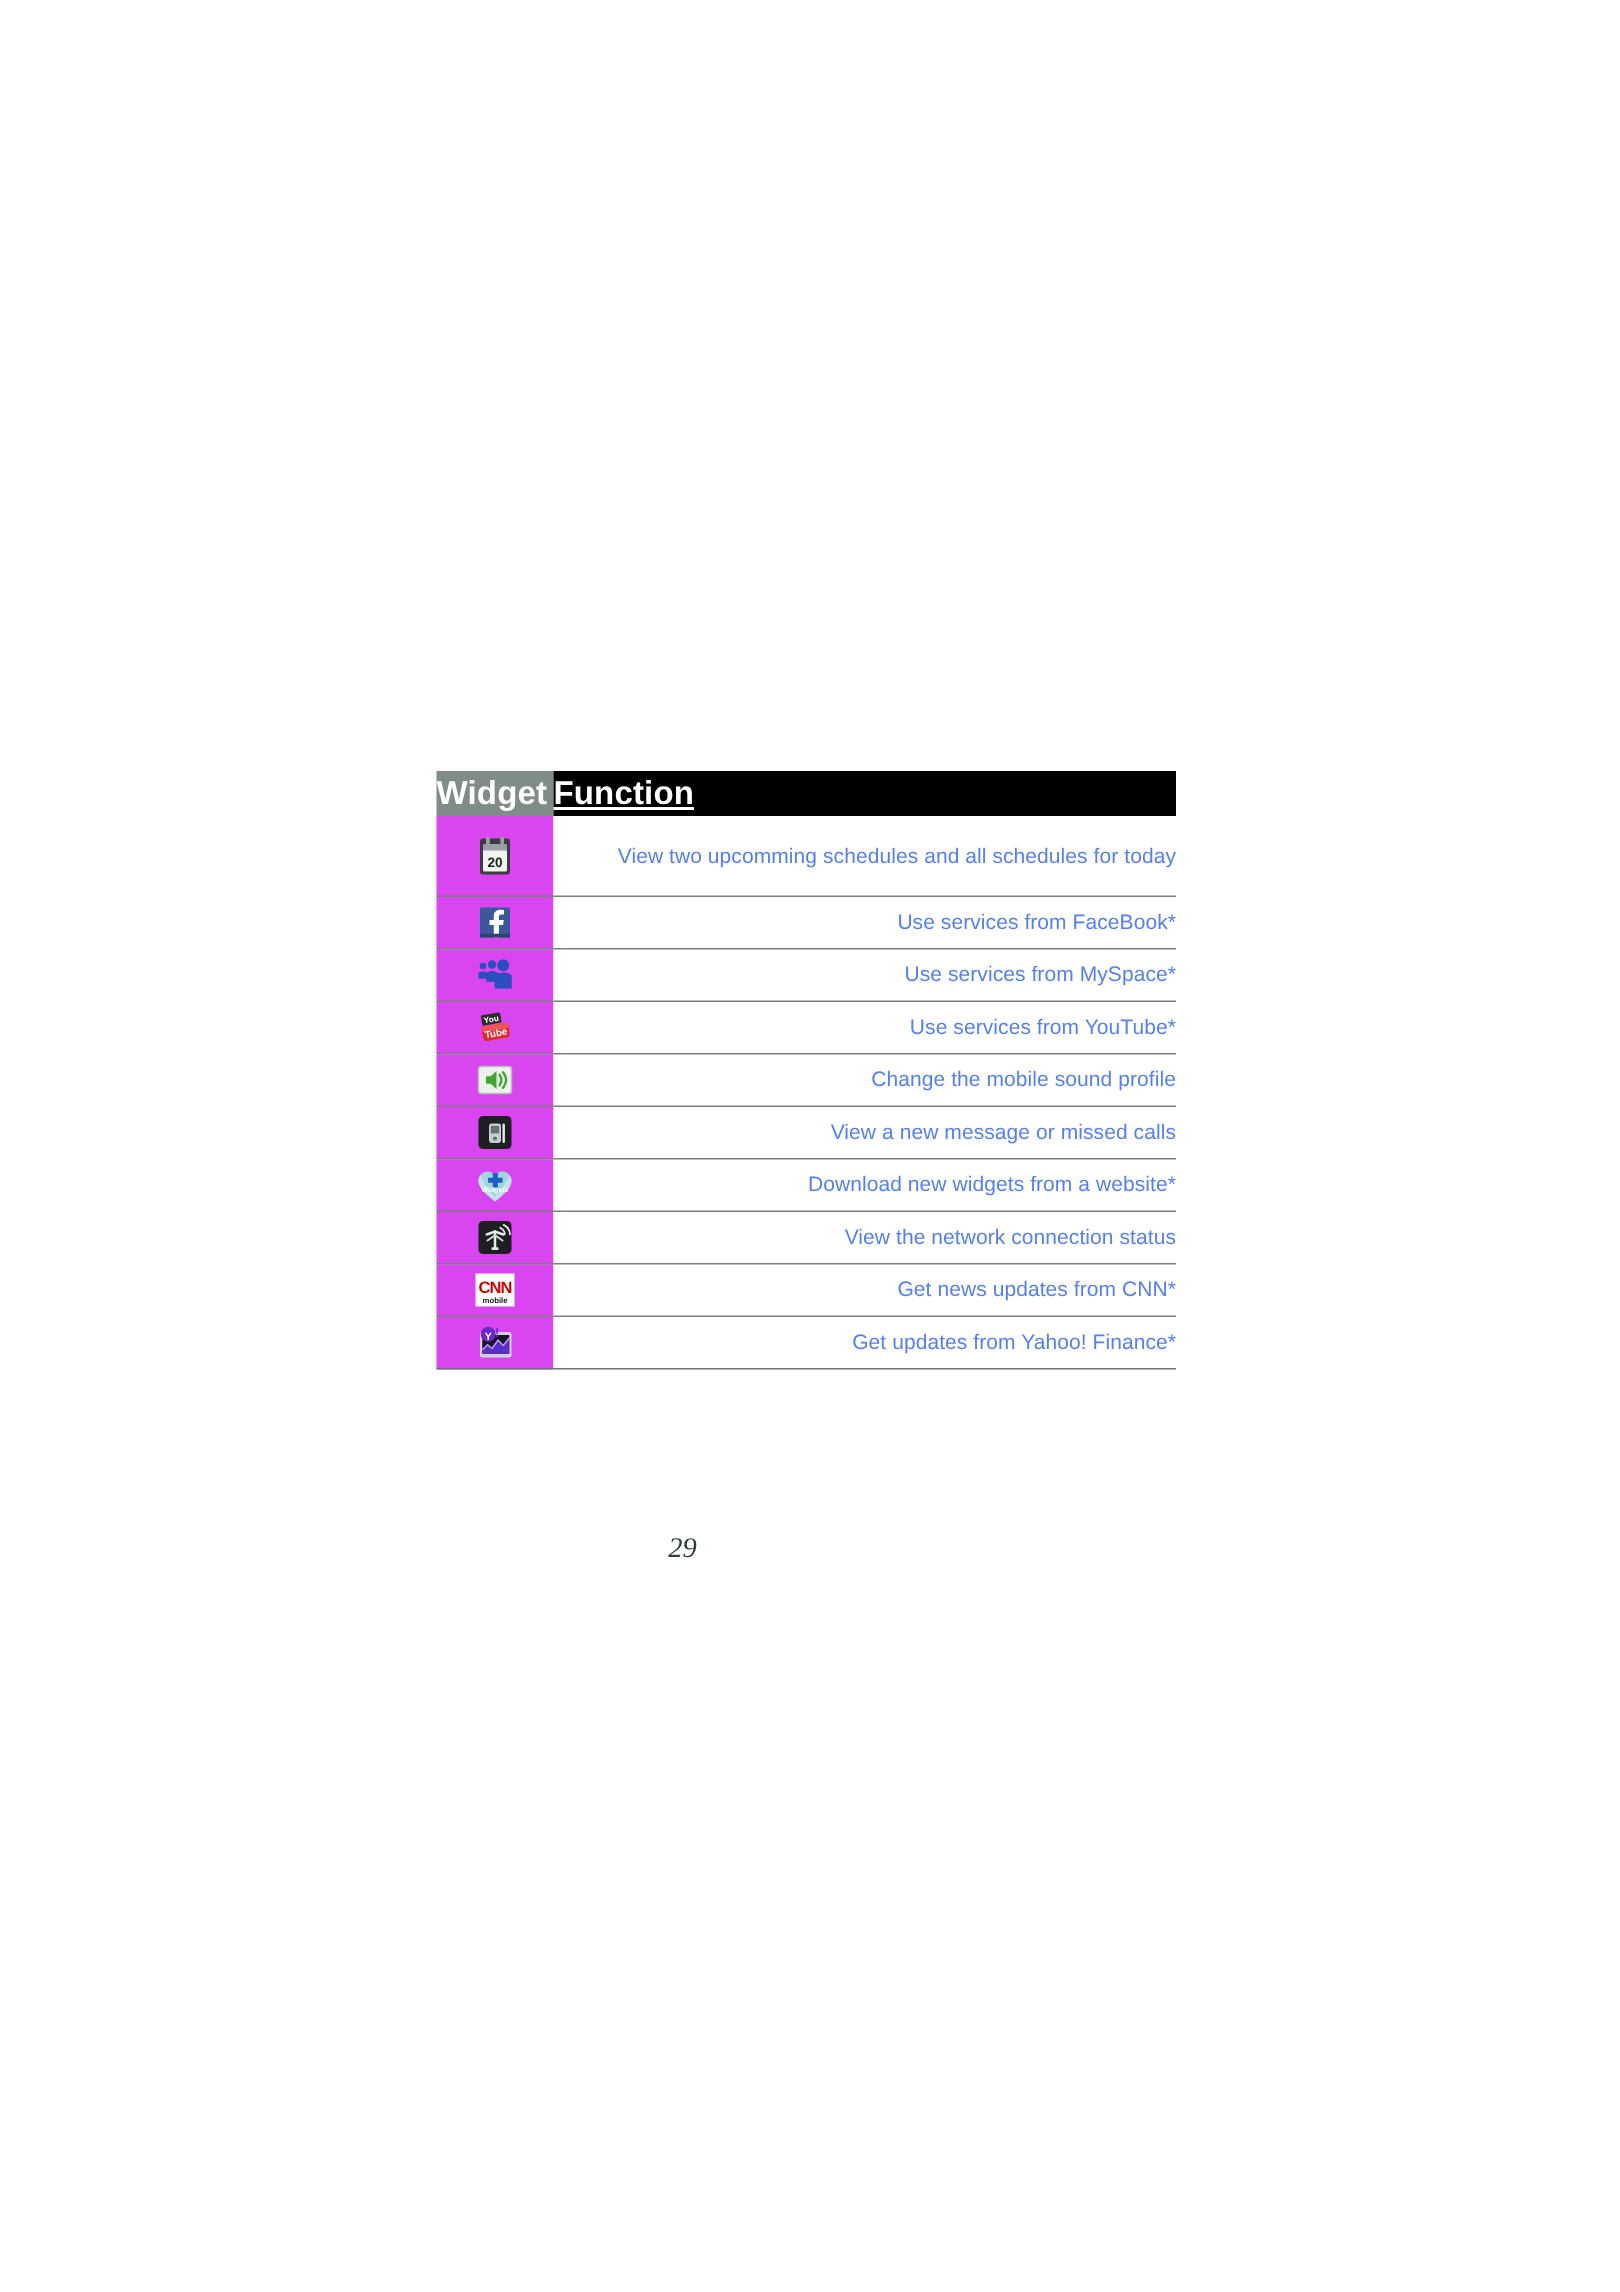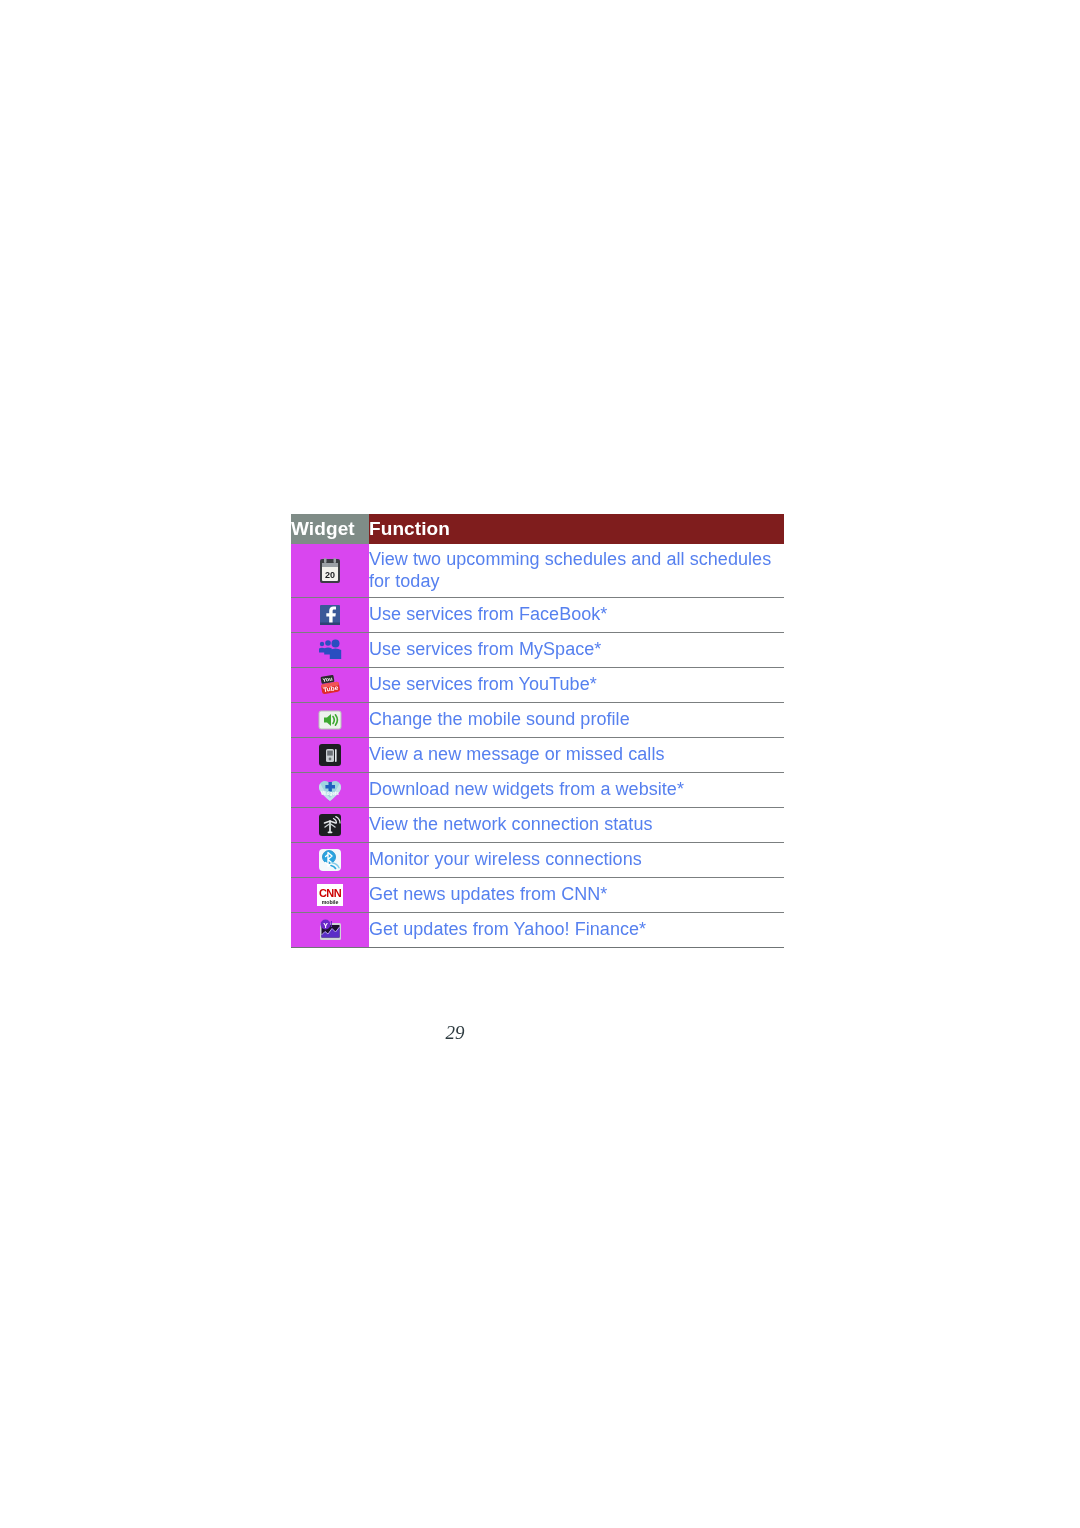--- a/index.html
+++ b/index.html
@@ -32,35 +32,36 @@
     table-layout: fixed;
   }
 
   .widget-table col.c-icon { width: 78px; }
   .widget-table col.c-func { width: 415px; }
 
   .widget-table thead th {
     padding: 0;
     margin: 0;
     height: 30px;
-    font-size: 19px;
+    font-size: 22px;
     font-weight: bold;
     color: #ffffff;
     text-align: left;
     vertical-align: middle;
     letter-spacing: 0.1px;
   }
   th.th-widget {
     background: #7f8c87;
     text-align: center;
     padding-right: 2px;
   }
   th.th-function {
-    background: #7f1d1d;
+    background: #000000;
     padding-left: 17px;
+    text-decoration: underline;
   }
 
   .widget-table tbody td {
     padding: 0;
     margin: 0;
     vertical-align: middle;
     border-bottom: 1px solid #7b7f80;
   }
   .widget-table tbody tr:last-child td {
     border-bottom: 1px solid #6f7475;
@@ -69,23 +70,24 @@
   td.icon-cell {
     background: #d946ef;
     text-align: center;
     height: 34px;
   }
   td.func-cell {
     background: #ffffff;
     padding-left: 17px;
     padding-right: 6px;
     color: #5680ef;
-    font-size: 18px;
+    font-size: 14px;
     line-height: 1.22;
     letter-spacing: 0.05px;
+    text-align: right;
   }
   tr.tall td { height: 53px; }
 
   
   .ico {
     display: inline-block;
     width: 30px;
     height: 30px;
     position: relative;
     vertical-align: middle;
@@ -241,35 +243,20 @@
               <path d="M10 17 L15 13.5 L20 17" stroke="#cdd3d6" stroke-width="1.4" fill="none" stroke-linecap="round"></path>
               <path d="M18.5 8.5 q3 1.6 3 4.4" stroke="#e6eaec" stroke-width="1.2" fill="none" stroke-linecap="round"></path>
               <path d="M20.8 6.6 q4.2 2.2 4.2 6.3" stroke="#e6eaec" stroke-width="1.2" fill="none" stroke-linecap="round"></path>
               <rect x="12.6" y="21.5" width="4.8" height="1.8" rx="0.8" fill="#e6eaec"></rect>
             </svg>
           </span>
         </td>
         <td class="func-cell">View the network connection status</td>
       </tr>
 
-      <tr>
-        <td class="icon-cell">
-          <span class="ico">
-            <svg width="30" height="30" viewBox="0 0 30 30">
-              <rect x="4" y="4" width="22" height="22" rx="4" fill="#f4f8fb"></rect>
-              <circle cx="14" cy="12" r="6.5" fill="#2aa4e0"></circle>
-              <circle cx="14" cy="12" r="6.5" fill="none" stroke="#1d8ac4" stroke-width="0.8"></circle>
-              <path d="M13 7.5 L17 11 L13 14.5 V7.5 Z M13 9.5 L10.6 11.5 M13 14.5 L17 18 L13 21.5 V14.5 Z M13 19.5 L10.6 17.5" stroke="#ffffff" stroke-width="1.4" fill="none" stroke-linejoin="round" stroke-linecap="round"></path>
-              <path d="M16 20.5 q3.2 0.6 4.6 3" stroke="#2aa4e0" stroke-width="1.6" fill="none" stroke-linecap="round"></path>
-              <path d="M17 17.8 q5 0.8 7 5" stroke="#7fcbe9" stroke-width="1.4" fill="none" stroke-linecap="round"></path>
-            </svg>
-          </span>
-        </td>
-        <td class="func-cell">Monitor your wireless connections</td>
-      </tr>
 
       <tr>
         <td class="icon-cell">
           <span class="ico">
             <svg width="30" height="30" viewBox="0 0 30 30">
               <rect x="2" y="4" width="26" height="22" fill="#ffffff"></rect>
               <text x="15" y="17" font-size="11" font-family="'Liberation Sans',sans-serif" fill="#cc0000" text-anchor="middle" font-weight="bold" letter-spacing="-0.6">CNN</text>
               <text x="15" y="23.5" font-size="5.2" font-family="'Liberation Sans',sans-serif" fill="#1a1a1a" text-anchor="middle" font-weight="bold">mobile</text>
             </svg>
           </span>

